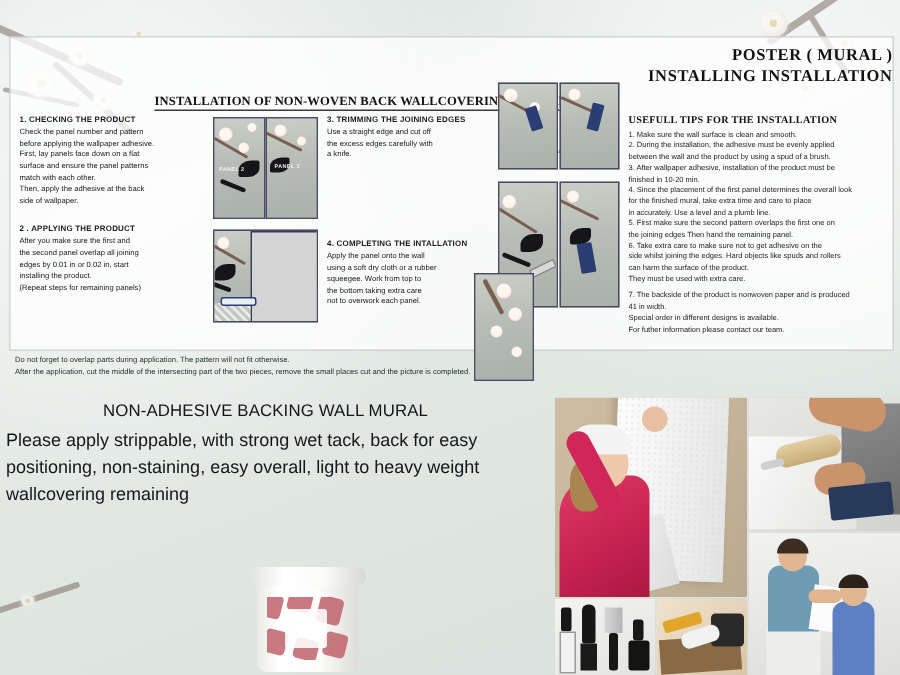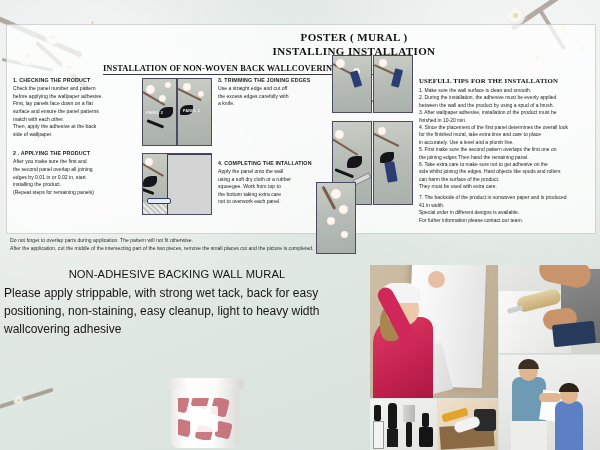--- a/index.html
+++ b/index.html
@@ -26,21 +26,21 @@
   .blossom.lg{width:19px;height:19px;}
   .blossom::after{content:"";position:absolute;left:38%;top:38%;width:24%;height:24%;
     border-radius:50%;background:#e0c06a;}
 
   
   #sheet{
     position:absolute;left:6px;top:24px;width:588px;height:208px;
     background:rgba(255,255,255,.74);
     border:1px solid rgba(90,90,90,.25);
   }
-  .sheet-title{text-align:center;padding-left:106px;}
+  .sheet-title{text-align:right;padding-left:106px;}
   .t1{font-family:"Liberation Serif",serif;font-weight:bold;font-size:11px;letter-spacing:.4px;color:#111;margin-top:6px;}
   .t2{font-family:"Liberation Serif",serif;font-weight:bold;font-size:11px;letter-spacing:.4px;color:#111;margin-top:2px;}
   .t3{font-family:"Liberation Serif",serif;font-weight:bold;font-size:8.4px;letter-spacing:.1px;color:#111;
       margin:5px 0 0 96px;border-bottom:1px solid #3a3a3a;display:inline-block;padding-bottom:1px;}
 
   .cols{position:absolute;left:0;top:52px;width:588px;height:156px;}
   .col{position:absolute;top:0;}
   .c1{left:6px;width:133px;}
   .c2{left:211px;width:112px;}
   .c3{left:412px;width:180px;}
@@ -367,22 +367,22 @@
 
 <div id="notes">
   <div class="note">Do not forget to overlap parts during application. The pattern will not fit otherwise.</div>
   <div class="note">After the application, cut the middle of the intersecting part of the two pieces, remove the small places cut and the picture is completed.</div>
 </div>
 
 <div id="promo">
   <div class="promo-h">NON-ADHESIVE BACKING WALL MURAL</div>
   <div class="promo-p">
     <div>Please apply strippable, with strong wet tack, back for easy</div>
-    <div>positioning, non-staining, easy cleanup, light to heavy width</div>
-    <div>wallcovering adhesive</div>
+    <div>positioning, non-staining, easy overall, light to heavy weight</div>
+    <div>wallcovering remaining</div>
   </div>
 </div>
 
 <div id="bucket">
   <div class="bk-body"></div>
   <div class="bk-lbl">
     <i style="left:-4px;top:-2px;width:14px;height:16px;"></i>
     <i style="left:14px;top:-4px;width:16px;height:14px;"></i>
     <i style="left:34px;top:0px;width:16px;height:18px;"></i>
     <i style="left:-2px;top:22px;width:15px;height:16px;"></i>

